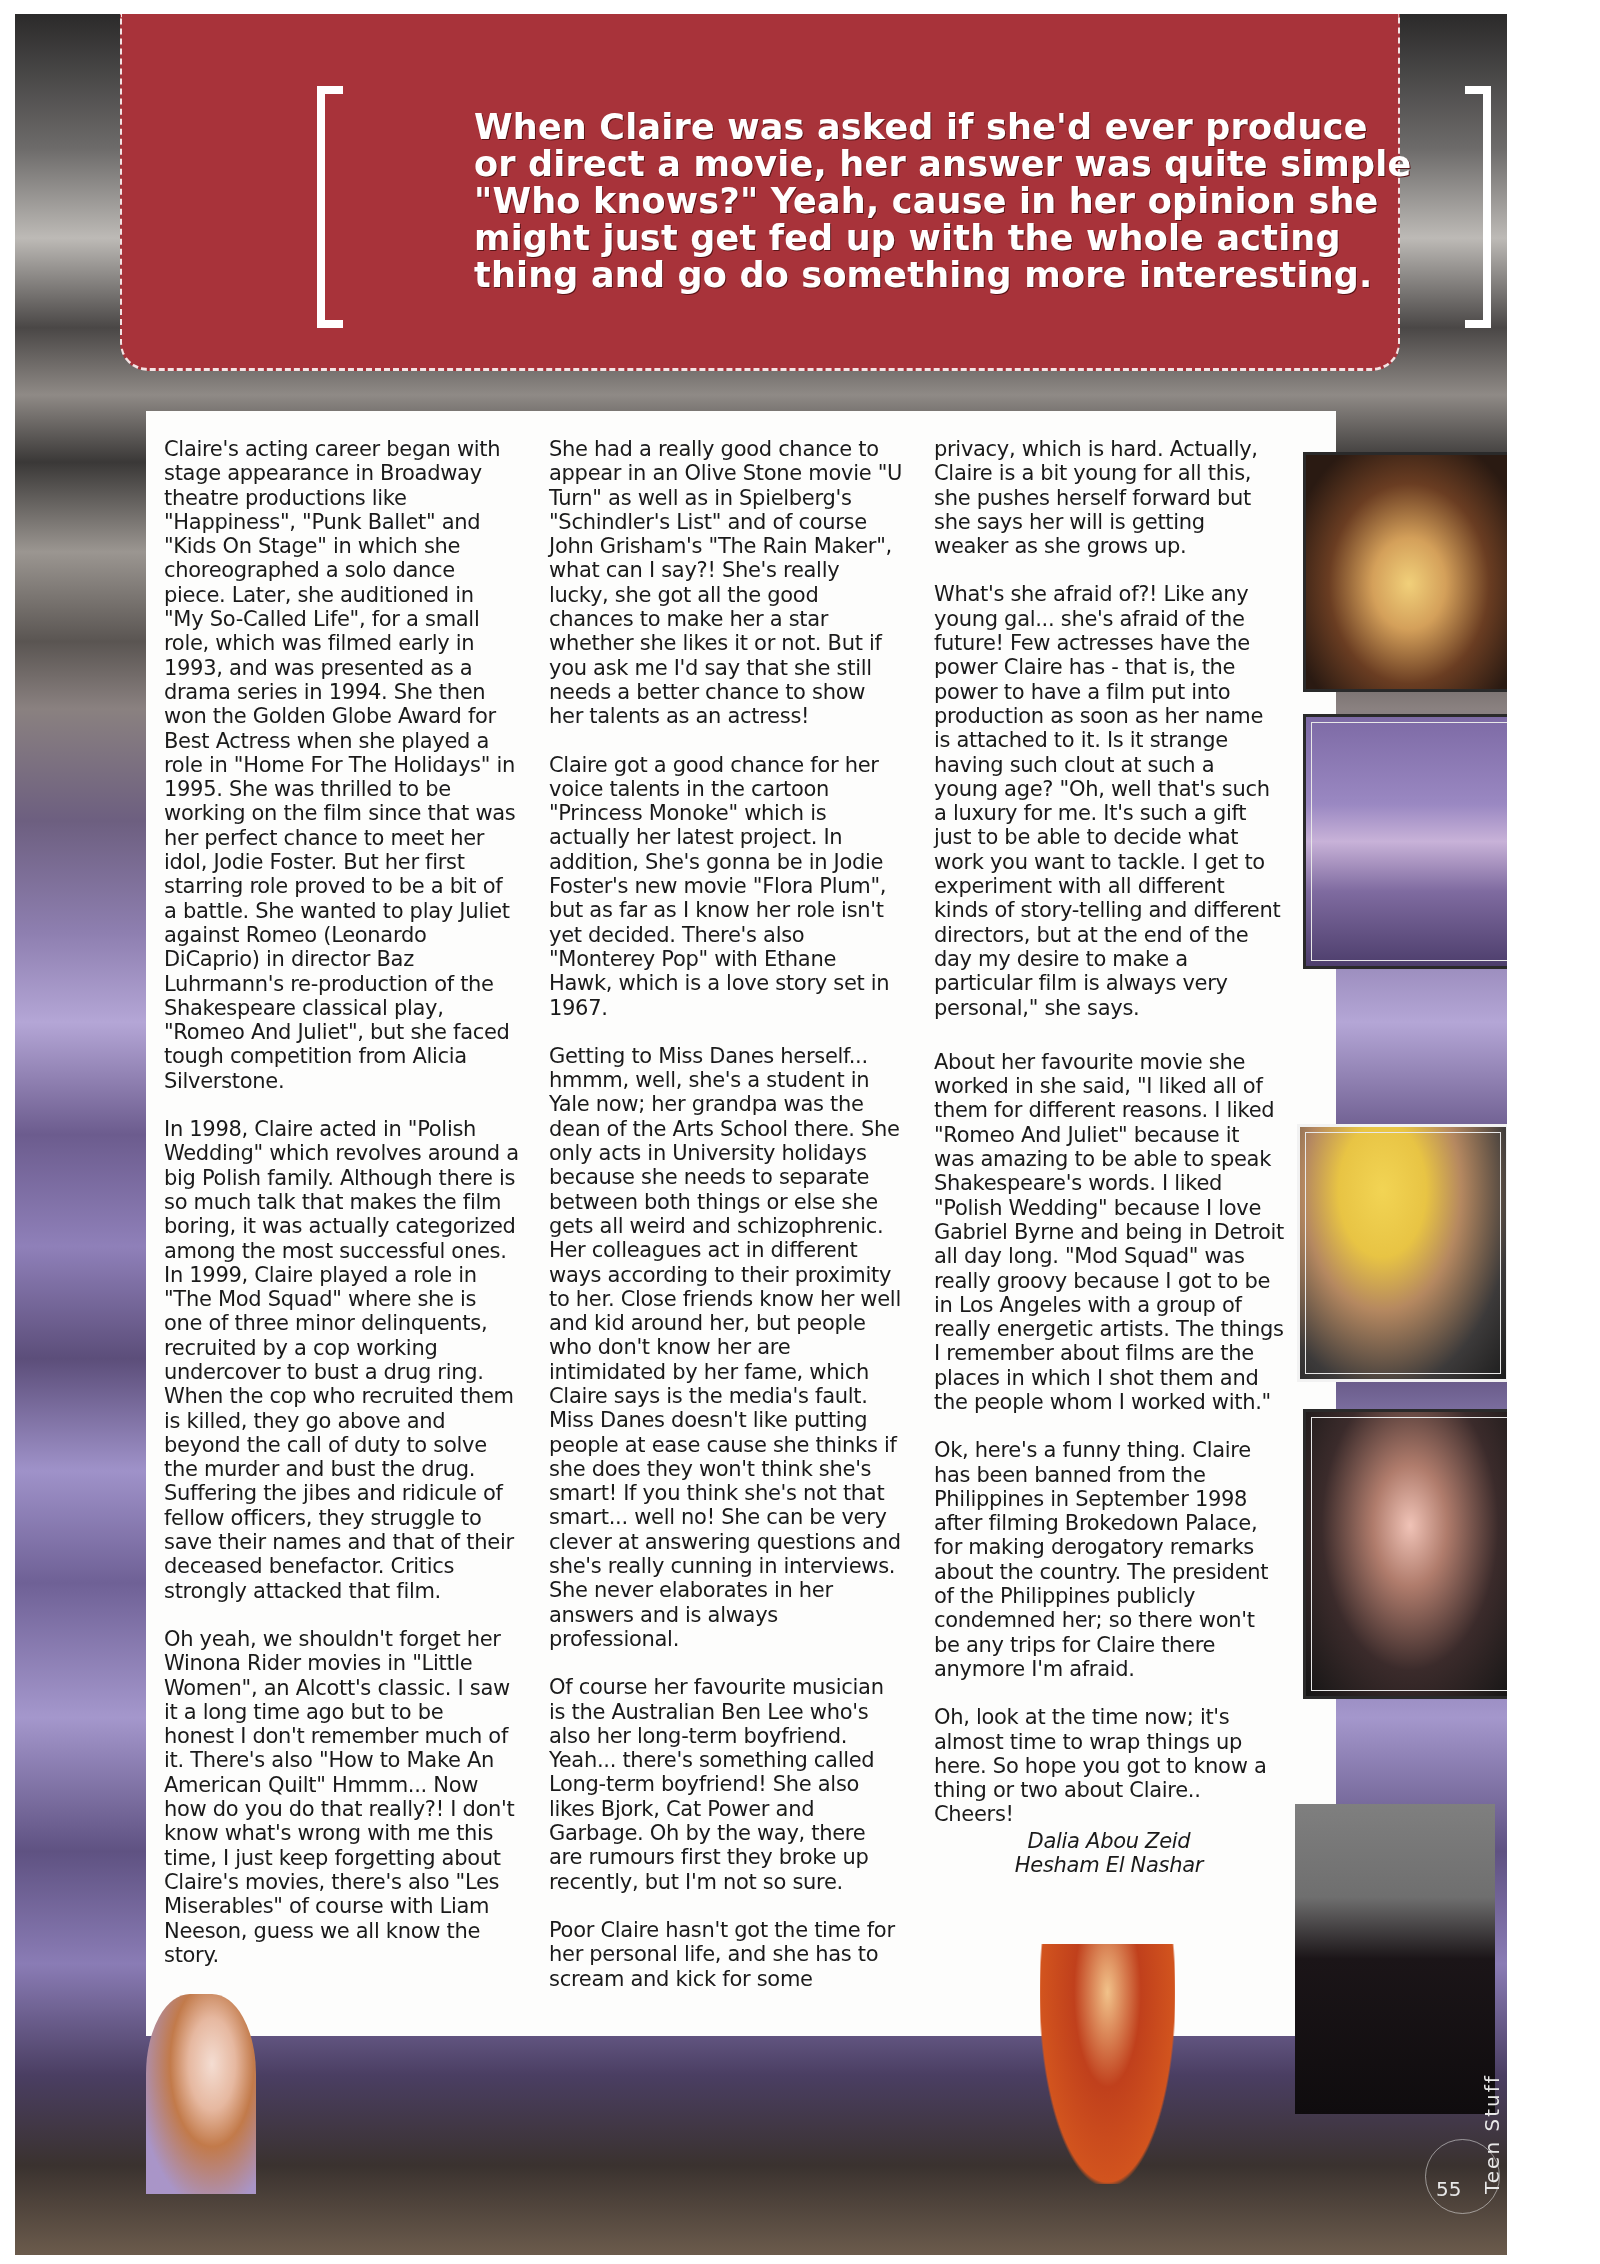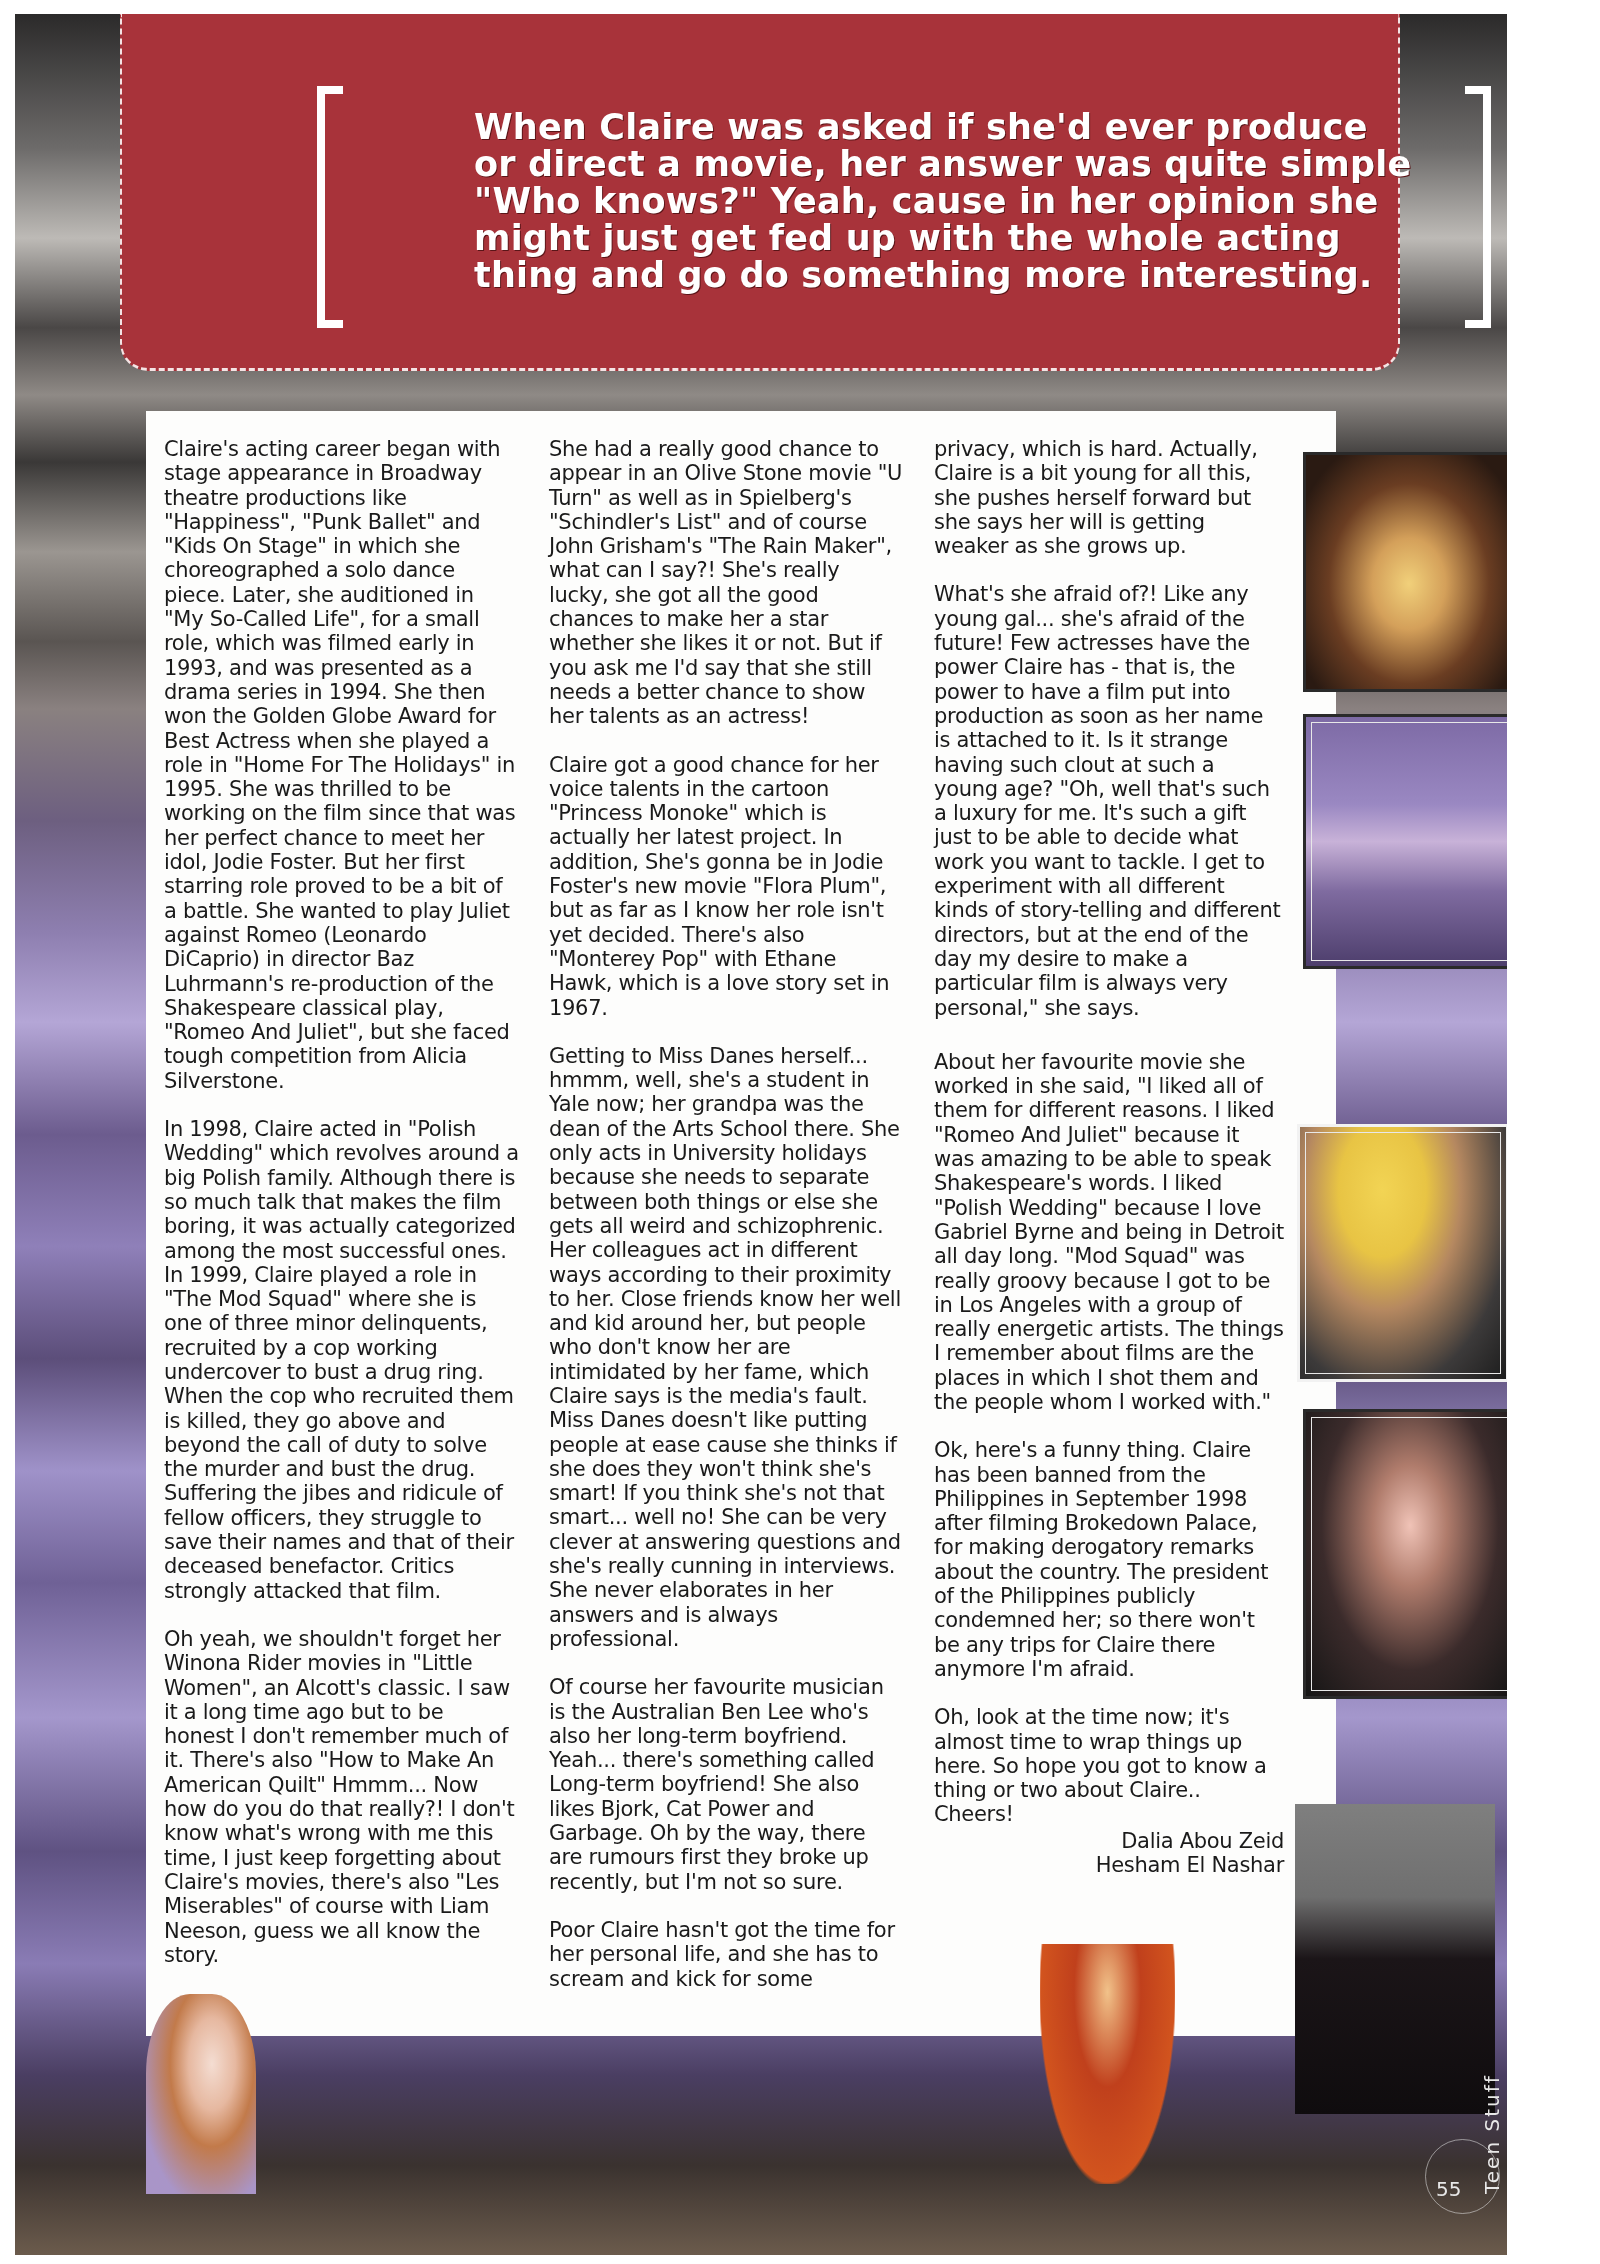--- a/index.html
+++ b/index.html
@@ -45,21 +45,21 @@
     .col {
       position: absolute; top: 26px; width: 355px;
       font-family: "DejaVu Sans", sans-serif; font-size: 21px; line-height: 24.3px;
       color: #1a1a1a; letter-spacing: -0.3px;
     }
     .col p { margin-bottom: 24px; }
     .col1 { left: 18px; }
     .col2 { left: 403px; }
     .col3 { left: 788px; width: 350px; }
     .col3 p.gap-extra { margin-top: 30px; }
-    .signature { text-align: right; margin-top: -22px; line-height: 24px; }
+    .signature { text-align: center; margin-top: -22px; line-height: 24px; font-style: italic; }
 
     .photo { position: absolute; border: 3px solid #2a2a2a; }
     .photo .inner-frame { position: absolute; inset: 5px; border: 1px solid #e8e8e8; }
     .photo-1 {
       left: 1288px; top: 438px; width: 212px; height: 240px;
       background: radial-gradient(ellipse at 50% 55%, #f1d07a 0%, #d4a05a 25%, #6a3d22 55%, #2a1a12 85%);
     }
     .photo-2 {
       left: 1288px; top: 700px; width: 214px; height: 255px;
       background: linear-gradient(180deg, #7d6aa5 0%, #9a88c2 35%, #c8b2d8 50%, #7f6ba0 70%, #4d3e6c 100%);

